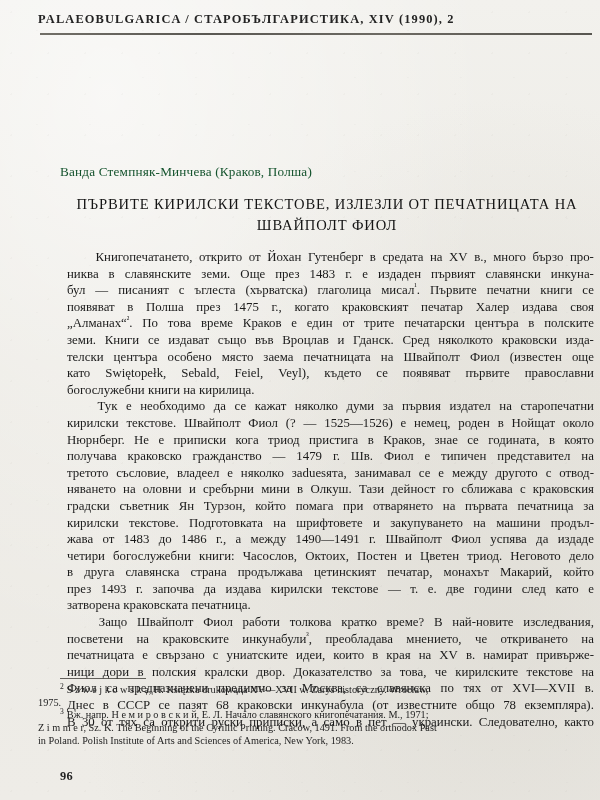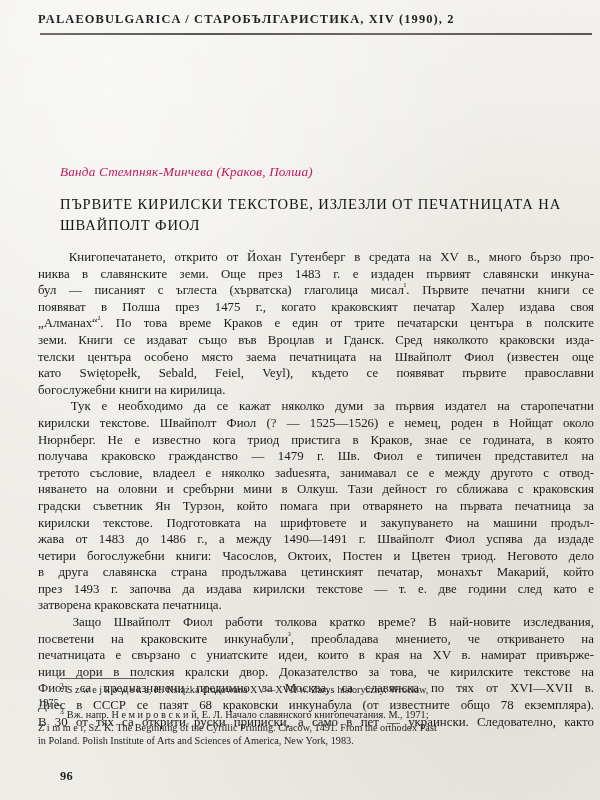--- a/index.html
+++ b/index.html
@@ -64,52 +64,52 @@
     height: 2px;
     background: linear-gradient(90deg,#5a574f 0%, #3e3c36 30%, #55524b 62%, #3d3b35 100%);
     opacity: .85;
   }
 
   
   .byline {
     position: absolute;
     top: 164px;
     left: 22px;
-    font-style: italic;
     font-size: 13.2px;
-    color: #be185d;
+    color: #14532d;
     letter-spacing: .2px;
   }
   .title {
     position: absolute;
     top: 194px;
     left: 22px;
     width: 534px;
     font-size: 14.6px;
     letter-spacing: .85px;
     line-height: 21px;
     color: #141414;
   }
-  .title .ln { display: block; white-space: nowrap; }
+  .title .ln { display: block; white-space: nowrap; text-align: center; }
 
   
   .body {
     position: absolute;
     top: 249px;
     left: 0;
     width: 556px;
     font-size: 12.85px;
     line-height: 16.6px;
     color: #1b1b1b;
   }
   .para { margin: 0 0 0 0; }
   .para .ln {
     display: block;
     white-space: nowrap;
     text-align: justify;
+    margin-left: 29px;
   }
   
   .para .ln.j {
     display: flex;
     justify-content: space-between;
   }
   .para .ln.j > span { display: inline-block; }
   .indent { display: inline-block; width: 22px; }
   sup {
     font-size: 8.4px;
@@ -320,21 +320,21 @@
           <span>немец,</span>
           <span>роден</span>
           <span>в</span>
           <span>Нойщат</span>
           <span>около</span>
         </span>
         <span class="ln j">
           <span>Нюрнберг.</span>
           <span>Не</span>
           <span>е</span>
-          <span>известно</span>
+          <span>приписки</span>
           <span>кога</span>
           <span>триод</span>
           <span>пристига</span>
           <span>в</span>
           <span>Краков,</span>
           <span>знае</span>
           <span>се</span>
           <span>годината,</span>
           <span>в</span>
           <span>която</span>

